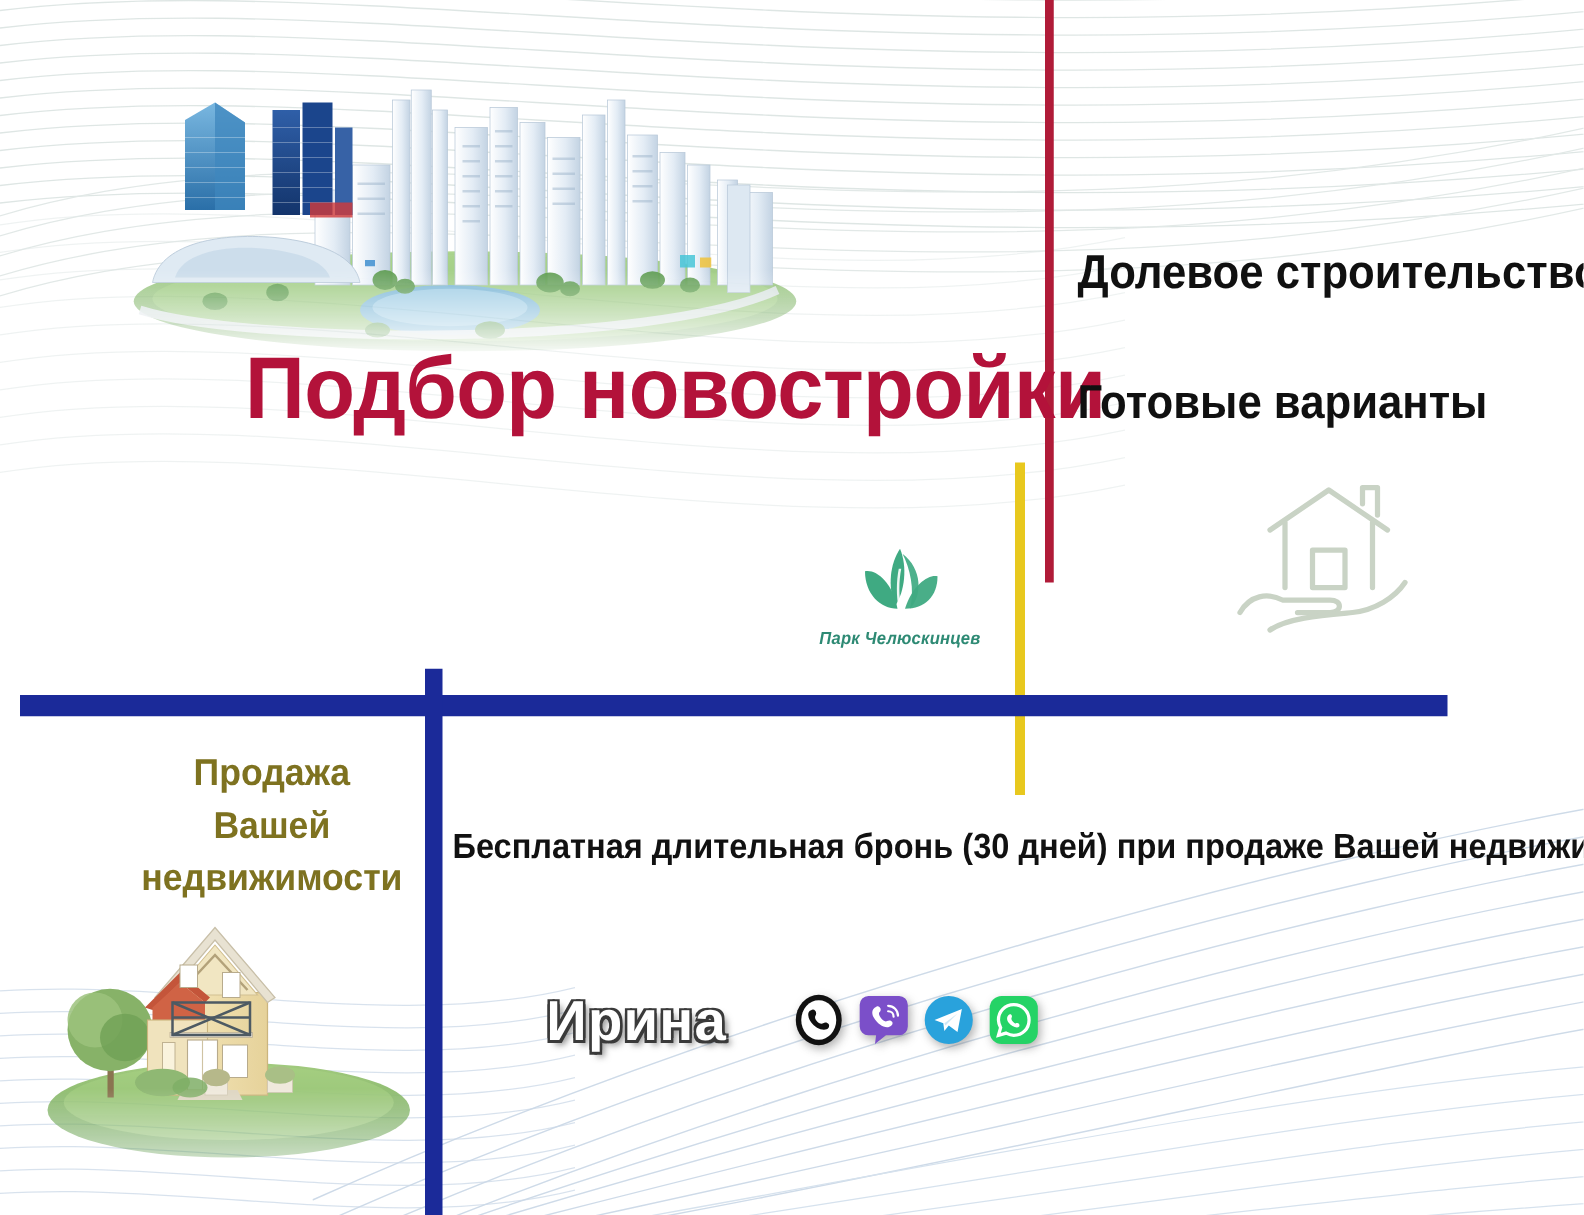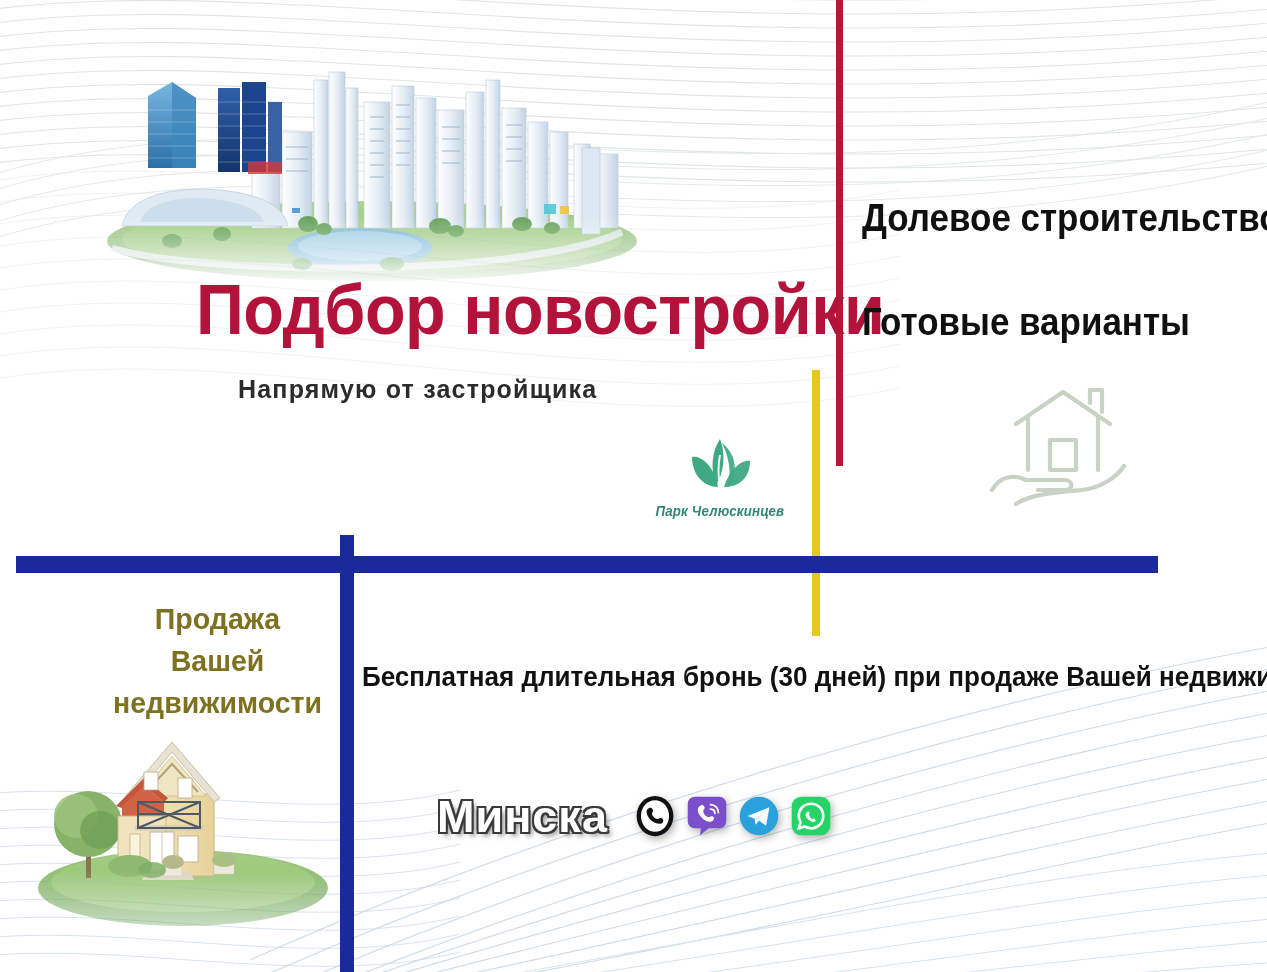--- a/index.html
+++ b/index.html
@@ -387,21 +387,20 @@
       </g>
     </svg>
   </div>
 
   <div class="rule-red"></div>
   <div class="rule-yellow"></div>
   <div class="rule-blue-h"></div>
   <div class="rule-blue-v"></div>
 
   <div class="title-main">Подбор новостройки</div>
-  <div class="title-sub">Напрямую от застройщика</div>
 
   <div class="right-line right-line-1">Долевое строительство</div>
   <div class="right-line right-line-2">Готовые варианты</div>
 
   <svg class="hand-house" viewBox="0 0 190 140">
     <g fill="none" stroke="#c9d3c5" stroke-width="4.2" stroke-linecap="round" stroke-linejoin="round">
       <path d="M48,46 L95,14 L142,46"></path>
       <path d="M60,40 L60,92"></path>
       <path d="M130,40 L130,92"></path>
       <path d="M122,25 L122,12 L134,12 L134,34"></path>
@@ -494,21 +493,21 @@
         <rect x="196" y="156" width="20" height="12" fill="#efe9dc" stroke="#cfc6b2" stroke-width=".6"></rect>
         <ellipse cx="206" cy="154" rx="12" ry="7" fill="#a9bf86"></ellipse>
         <ellipse cx="112" cy="160" rx="22" ry="11" fill="#8fb873"></ellipse>
         <ellipse cx="134" cy="164" rx="14" ry="8" fill="#7fae66" opacity=".85"></ellipse>
       </g>
     </svg>
   </div>
 
   <div class="promo-line">Бесплатная длительная бронь (30 дней) при продаже Вашей недвижимости</div>
 
-  <div class="agent-name">Минска</div>
+  <div class="agent-name">Ирина</div>
 
   <div class="contacts">
     <svg class="ico" viewBox="0 0 48 48">
       <ellipse cx="24" cy="24" rx="21" ry="23" fill="#111111"></ellipse>
       <ellipse cx="24" cy="24" rx="16" ry="18" fill="#ffffff"></ellipse>
       <path d="M17,15 C20,13 23,17 21,20 C19,23 25,29 28,27 C31,25 35,28 33,31 C30,35 21,32 17,26 C13,20 14,16 17,15 Z" fill="#111111"></path>
     </svg>
 
     <svg class="ico" viewBox="0 0 48 48">
       <path d="M10,2 H38 A8,8 0 0 1 46,10 V30 A8,8 0 0 1 38,38 H26 L16,46 L17,38 H10 A8,8 0 0 1 2,30 V10 A8,8 0 0 1 10,2 Z" fill="#7b4fc9"></path>

